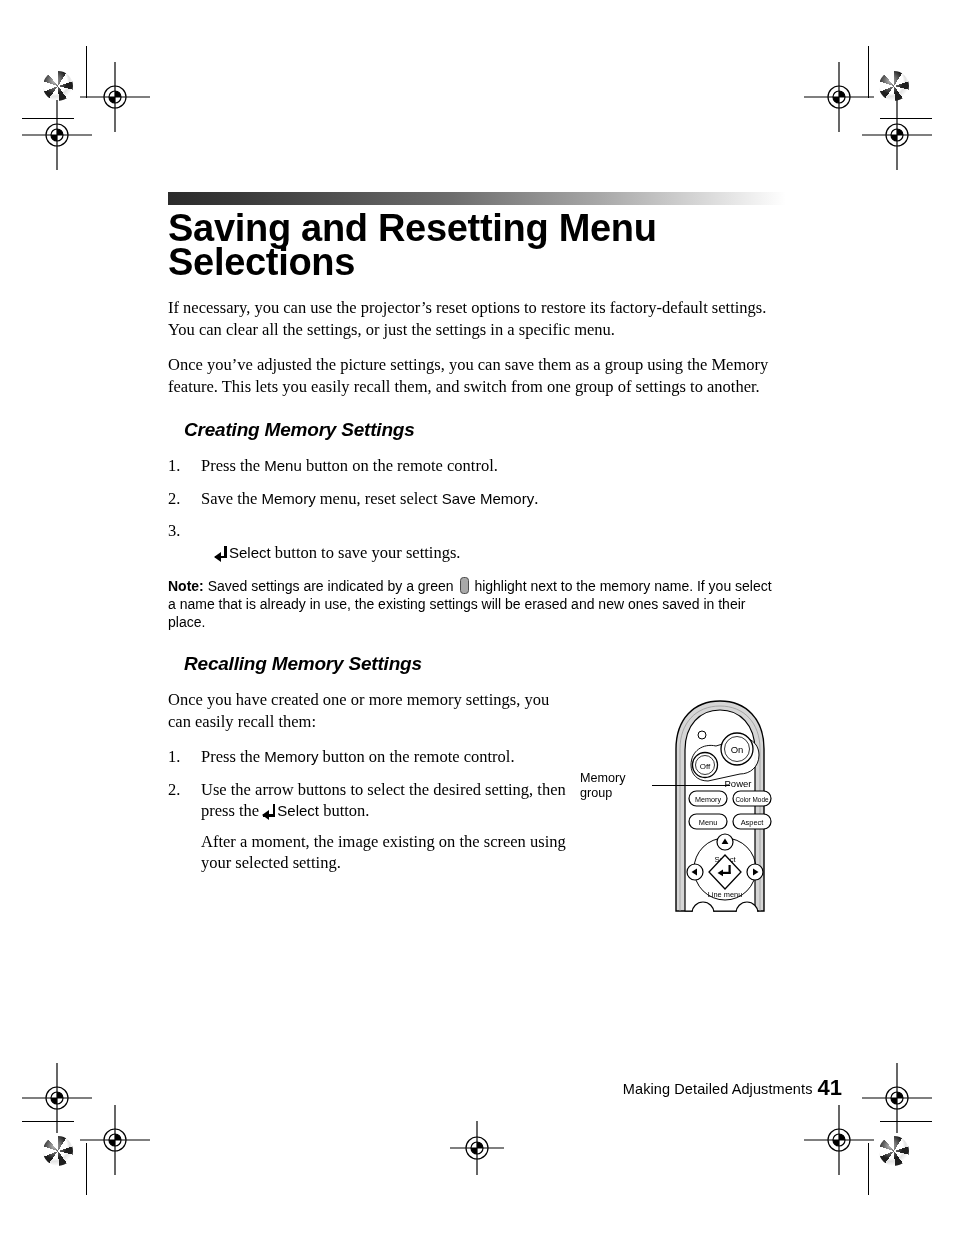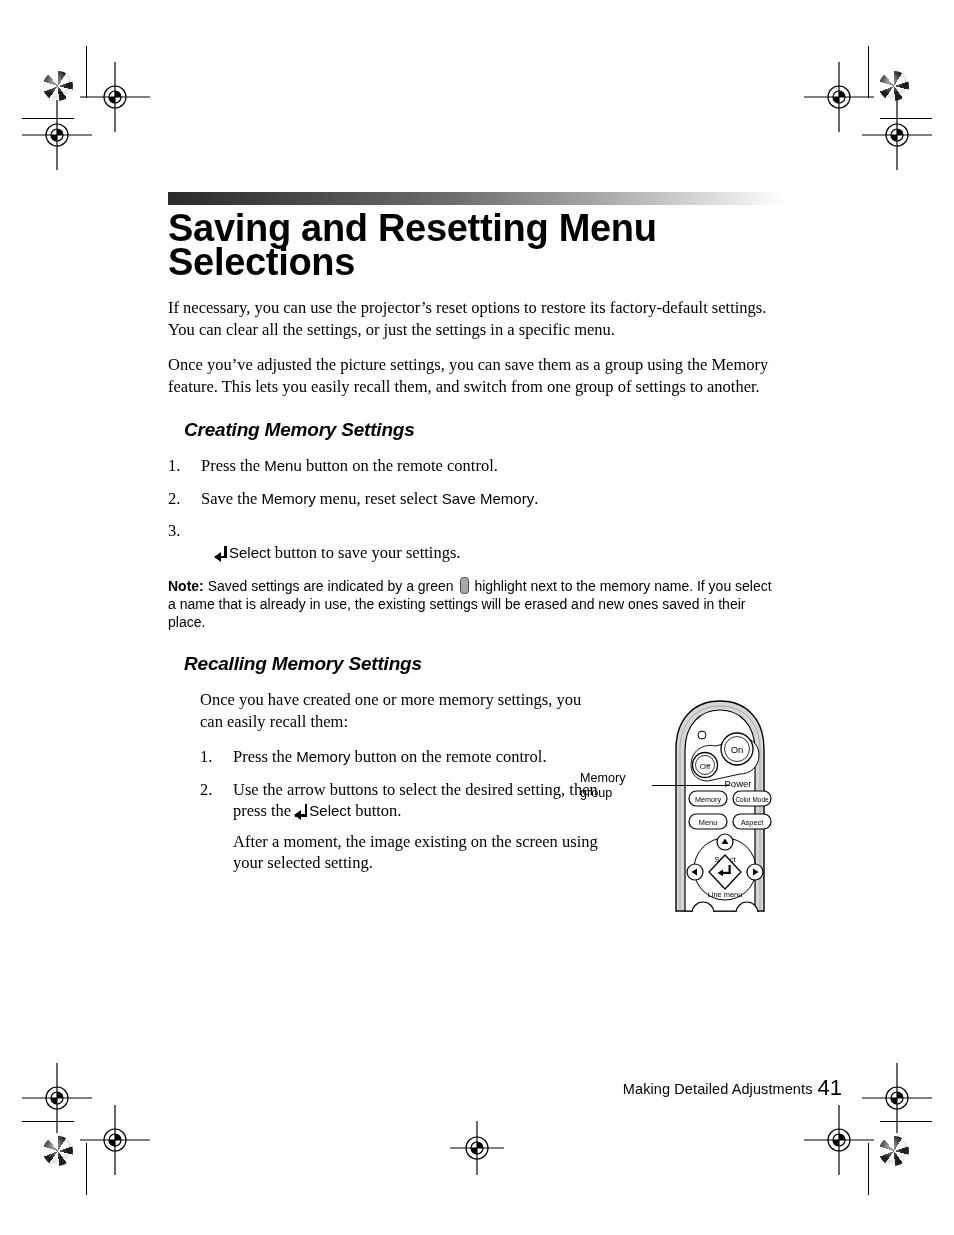--- a/index.html
+++ b/index.html
@@ -159,21 +159,21 @@
     height: 15px;
     border-radius: 3.5px;
     background: #a9a9a9;
     border: 1px solid #4a4a4a;
     vertical-align: -3px;
     margin: 0 2px;
   }
 
   
   .recall-row { position: relative; }
-  .recall-text { width: 400px; margin-left: 32px; }
+  .recall-text { width: 400px; }
 
   
   .remote-wrap {
     position: absolute;
     left: 490px;
     top: 44px;
     width: 130px;
     height: 215px;
   }
   .callout {
@@ -204,21 +204,21 @@
     text-align: right;
     font-family: "Liberation Sans", sans-serif;
   }
   .footer .f-text {
     font-size: 14.5px;
     letter-spacing: .1px;
     text-align: center;
   }
   .footer .f-page {
     font-size: 22px;
-    font-weight: normal;
+    font-weight: bold;
     margin-left: 5px;
     vertical-align: -1px;
   }
 </style>
 </head>
 <body>
 
 <div class="reg-layer">
 
   <div class="halftone-dot" style="left:43px; top:71px;"></div>

